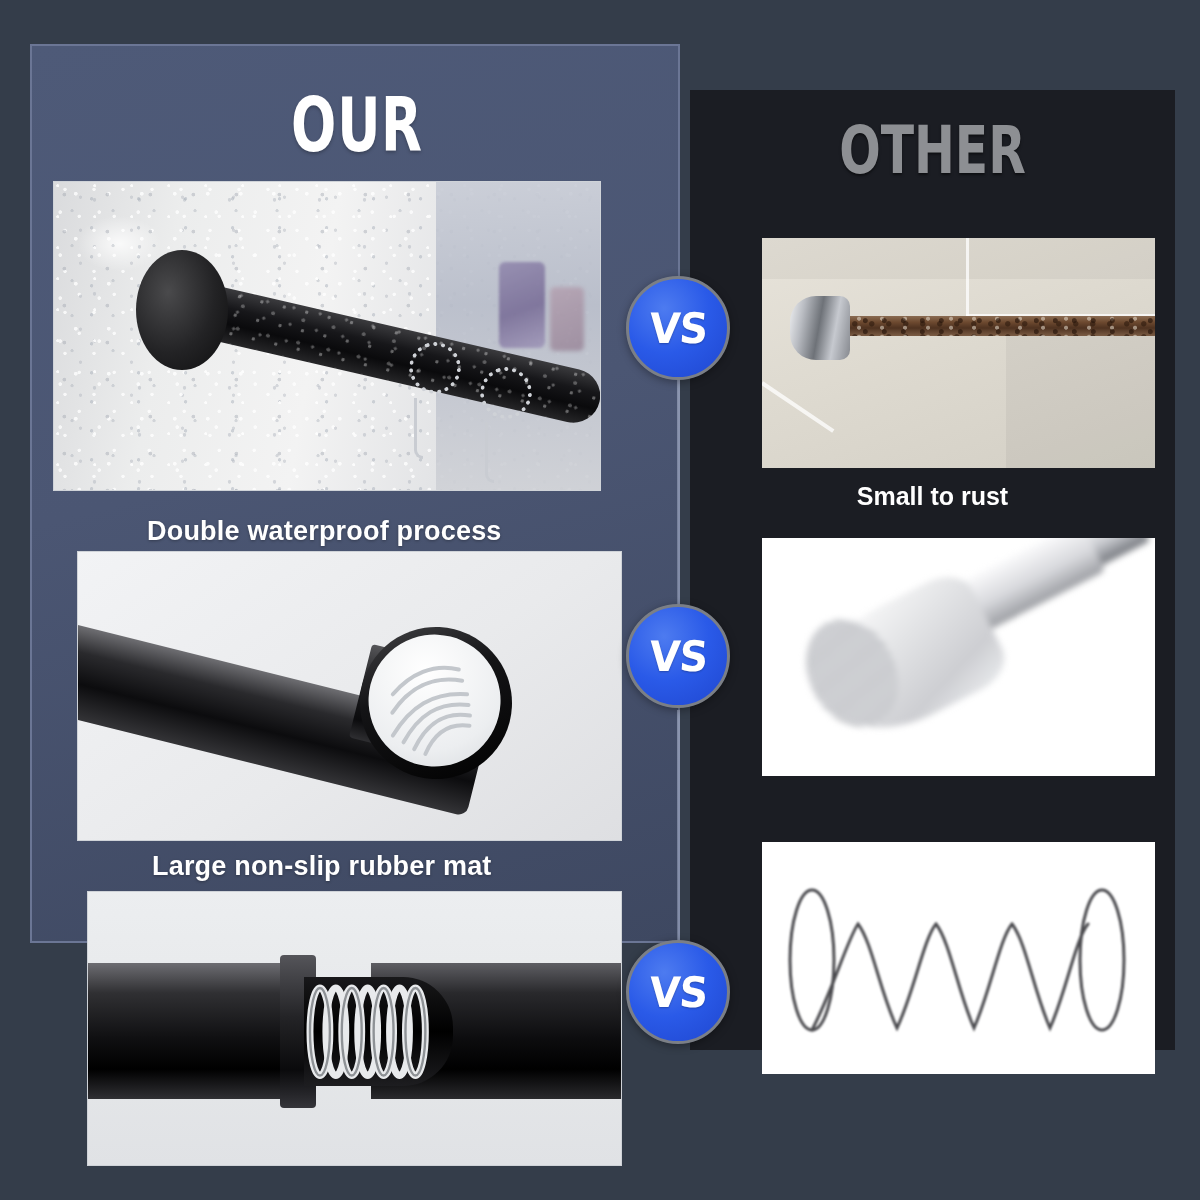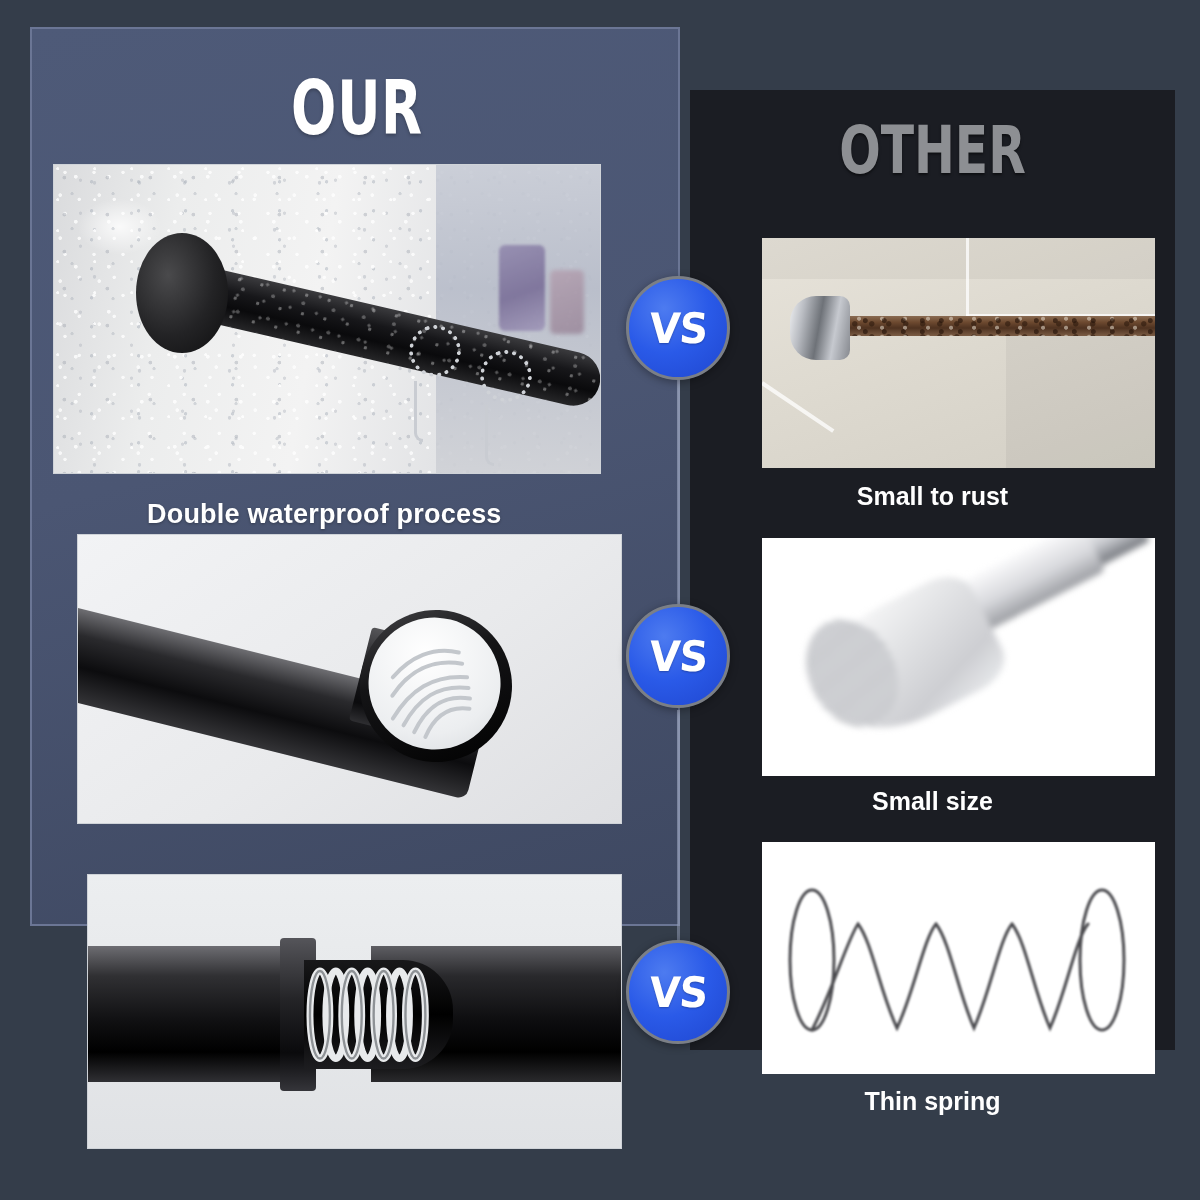--- a/index.html
+++ b/index.html
@@ -19,21 +19,21 @@
     position: relative;
     width: 1200px;
     height: 1200px;
     background: #343d4a;
   }
 
   
   .panel-our {
     position: absolute;
     left: 30px;
-    top: 27px;
+    top: 44px;
     width: 650px;
     height: 899px;
     background: linear-gradient(165deg, #4e5a78 0%, #4b5673 45%, #3e4861 100%);
     border: 2px solid #6b7695;
     box-sizing: border-box;
     z-index: 2;
   }
 
   .title-our {
     position: absolute;
@@ -386,39 +386,37 @@
       <div class="scene">
         <div class="white-bg"></div>
         <div class="blurwrap">
           <div class="tip-shaft2"></div>
           <div class="tip-shaft"></div>
           <div class="tip-cone"></div>
           <div class="tip-face"></div>
         </div>
       </div>
     </div>
-    <div class="other-cap d2">Small size</div>
 
     <div class="other-photo q3">
       <div class="scene">
         <div class="spring-bg">
           <svg viewBox="0 0 393 232" preserveAspectRatio="none">
             <g fill="none" stroke="#4c4c50" stroke-width="3" stroke-linecap="round">
               <ellipse cx="50" cy="118" rx="22" ry="70"></ellipse>
               <path d="M50 188 C 70 150, 86 96, 96 82 C 110 100, 118 150, 135 186
                        C 152 150, 162 96, 174 82 C 188 100, 196 150, 212 186
                        C 228 150, 238 96, 250 82 C 264 100, 272 150, 288 186
                        C 304 150, 314 96, 326 82"></path>
               <ellipse cx="340" cy="118" rx="22" ry="70"></ellipse>
             </g>
           </svg>
         </div>
       </div>
     </div>
-    <div class="other-cap d3">Thin spring</div>
   </div>
 
   <div class="panel-our">
     <div class="title-our">OUR</div>
 
     <div class="our-photo p1">
       <div class="scene">
         <div class="wetwall"></div>
         <div class="glasspane"></div>
         <div class="bottle"></div>
@@ -447,20 +445,21 @@
                 <path d="M58 118 C 64 90, 78 74, 104 72"></path>
                 <path d="M70 120 C 74 96, 86 84, 106 82"></path>
                 <path d="M28 88 C 38 60, 58 42, 88 40"></path>
                 <path d="M24 70 C 36 46, 56 30, 82 30"></path>
               </g>
             </svg>
           </div>
         </div>
       </div>
     </div>
+    <div class="our-cap c2">Large non-slip rubber mat</div>
 
     <div class="our-photo p3">
       <div class="scene">
         <div class="cut-bg"></div>
         <div class="tube-right"></div>
         <div class="tube-left"></div>
         <div class="cap-ring"></div>
         <div class="cavity">
           <svg viewBox="0 0 150 110" preserveAspectRatio="none">
             <g fill="none" stroke="#e8eaec" stroke-width="7" stroke-linecap="round">

